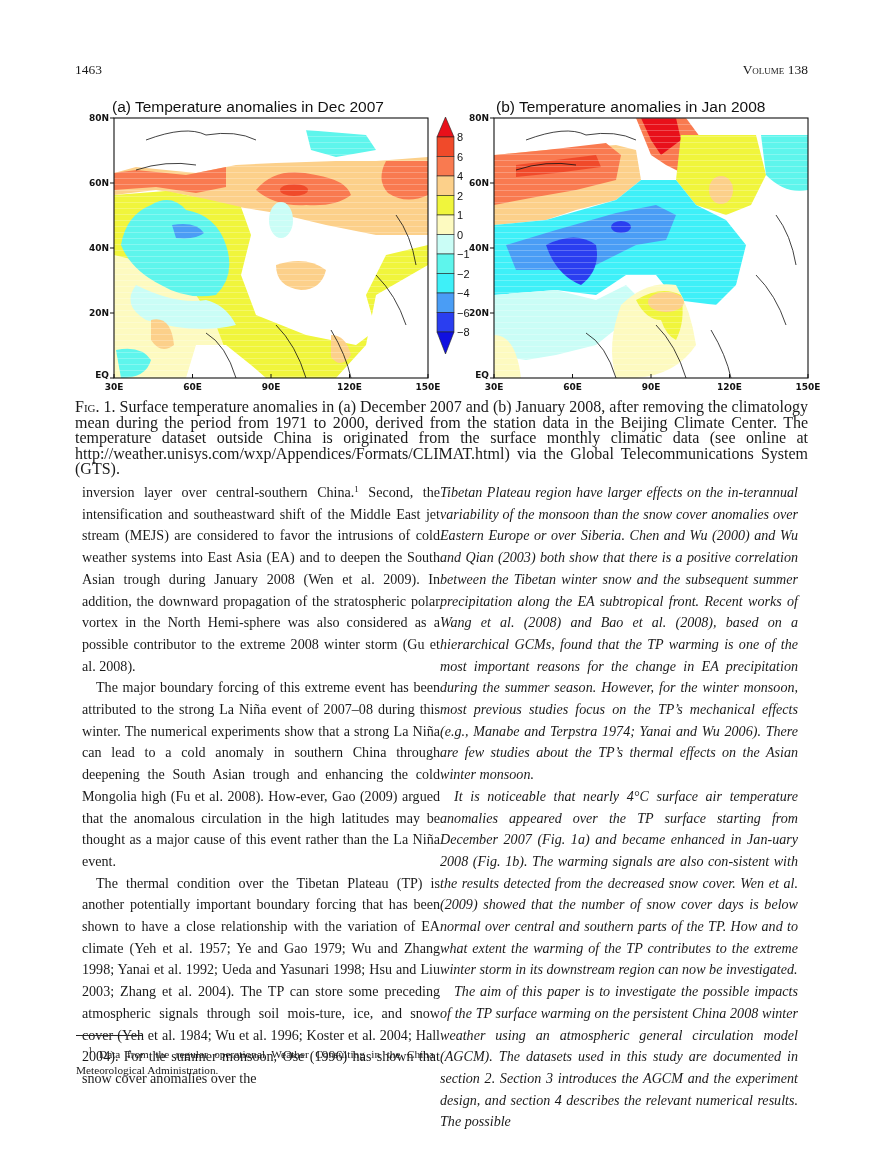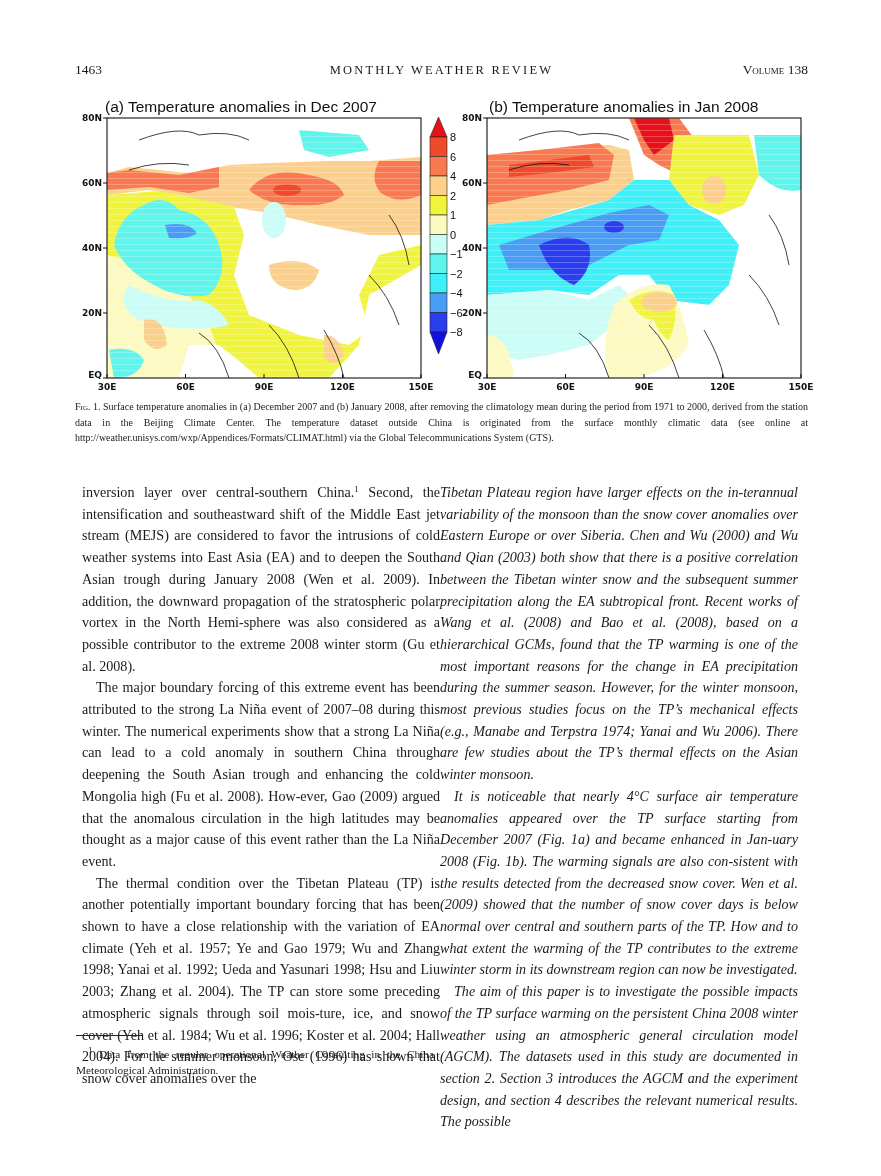--- a/index.html
+++ b/index.html
@@ -4,47 +4,46 @@
 <style>
   html, body { margin: 0; padding: 0; background: #ffffff; }
   body { width: 881px; height: 1176px; position: relative; overflow: hidden;
          font-family: "Liberation Serif", "DejaVu Serif", serif; color: #1a1a1a; }
   .header { position: absolute; top: 62px; left: 75px; width: 733px; height: 18px;
             font-size: 13.5px; }
   .header .pg { position: absolute; left: 0; top: 0; }
   .header .jn { position: absolute; left: 0; right: 0; text-align: center; letter-spacing: 2.2px; font-size: 12.5px; top: 1px; }
   .header .vol { position: absolute; right: 0; top: 0; font-variant: small-caps; font-size: 13.5px; margin-left: 16px; }
 
-  .figure { position: absolute; left: 69px; top: 95px; width: 760px; height: 300px; }
+  .figure { position: absolute; left: 76px; top: 95px; width: 760px; height: 300px; }
   .figure svg { position: absolute; left: 0; top: 0; }
   .map-title { font-family: "Liberation Sans", "DejaVu Sans", sans-serif; font-size: 15.5px; fill: #111; }
   .axis-lbl { font-family: "DejaVu Sans", "Liberation Sans", sans-serif; font-size: 9px; font-weight: bold; fill: #111; transform-box: fill-box; }
   .cb-lbl { font-family: "Liberation Sans", "DejaVu Sans", sans-serif; font-size: 11px; fill: #111; }
 
-  .caption { position: absolute; left: 75px; top: 399px; width: 733px; font-size: 10px; line-height: 15.5px; text-align: justify; }
+  .caption { position: absolute; left: 75px; top: 399px; width: 733px; font-size: 16px; line-height: 15.5px; text-align: justify; }
   .caption .fig { font-variant: small-caps; }
 
   .col { position: absolute; top: 482px; width: 358px; font-size: 14.1px; line-height: 21.7px; text-align: justify; hyphens: manual; }
   .col.left { left: 76px; margin-left: 6px; }
   .col.right { left: 440px; font-style: italic; }
   .col p { margin: 0; text-indent: 0; }
   .col p.ind { text-indent: 14px; }
   .col p.noind { text-indent: 0; }
   sup { font-size: 9px; line-height: 0; vertical-align: 5px; }
 
   .fn-rule { position: absolute; left: 76px; top: 1035px; width: 66px; height: 0; border-top: 1px solid #222; }
   .footnote { position: absolute; left: 76px; top: 1047px; width: 358px; font-size: 11.3px; line-height: 15.5px; text-align: justify; }
   .footnote p { margin: 0; text-indent: 12px; }
 </style>
 </head>
 <body>
 
 <div class="header">
   <span class="pg">1463</span>
-  <span class="jn">MONTHLY WEATHER REVIEW</span>
   <span class="vol">Volume 138</span>
 </div>
 
 <div class="figure">
   <svg id="fig-svg" width="760" height="300" viewBox="0 0 760 300">
     <defs>
       <clipPath id="clipA">
           <rect x="38" y="23" width="314" height="260"></rect>
         </clipPath>
       <clipPath id="clipB">

